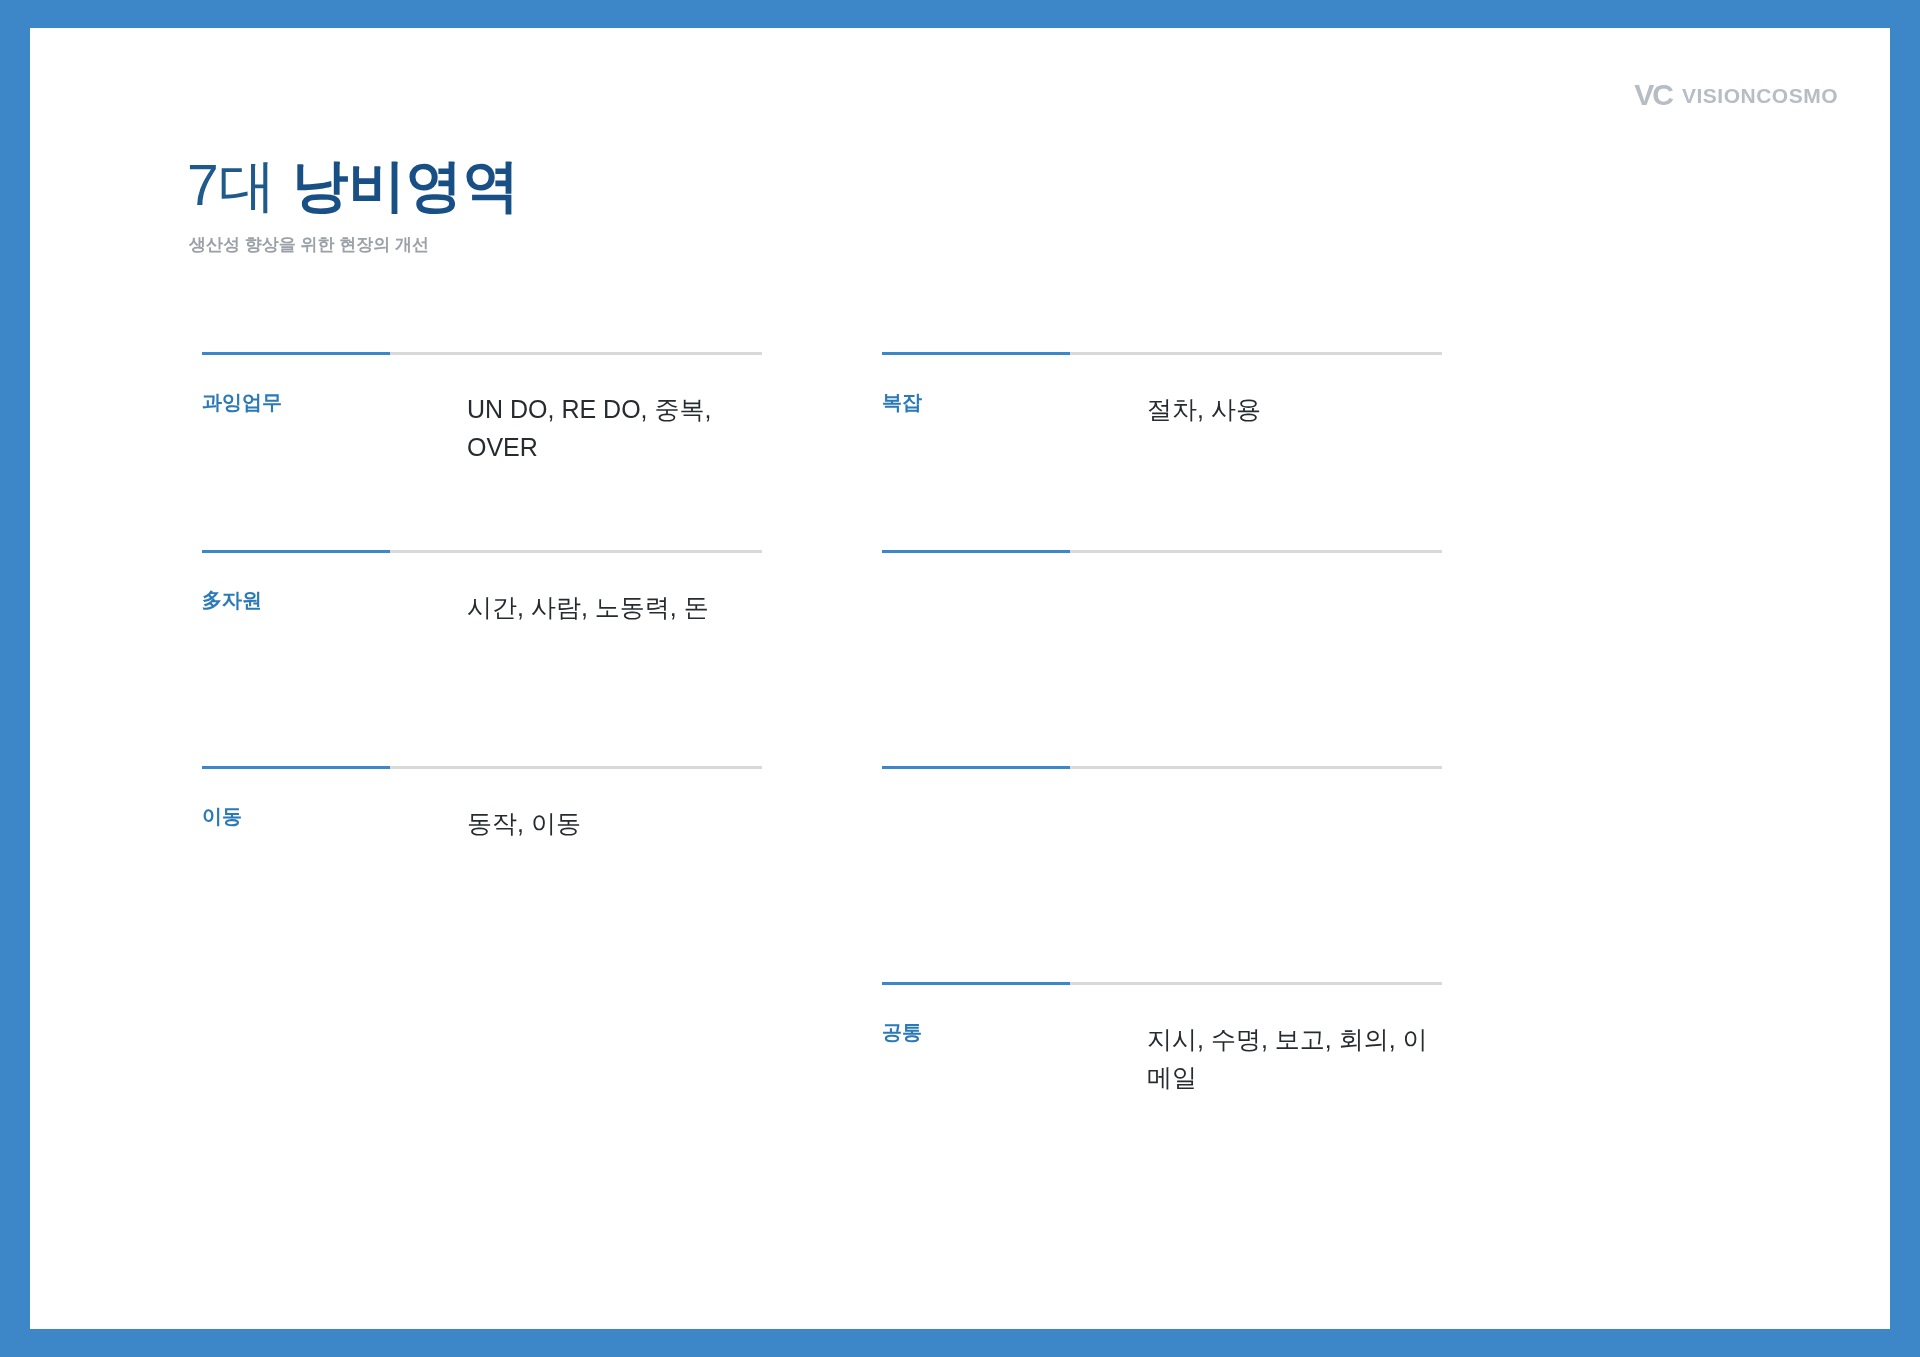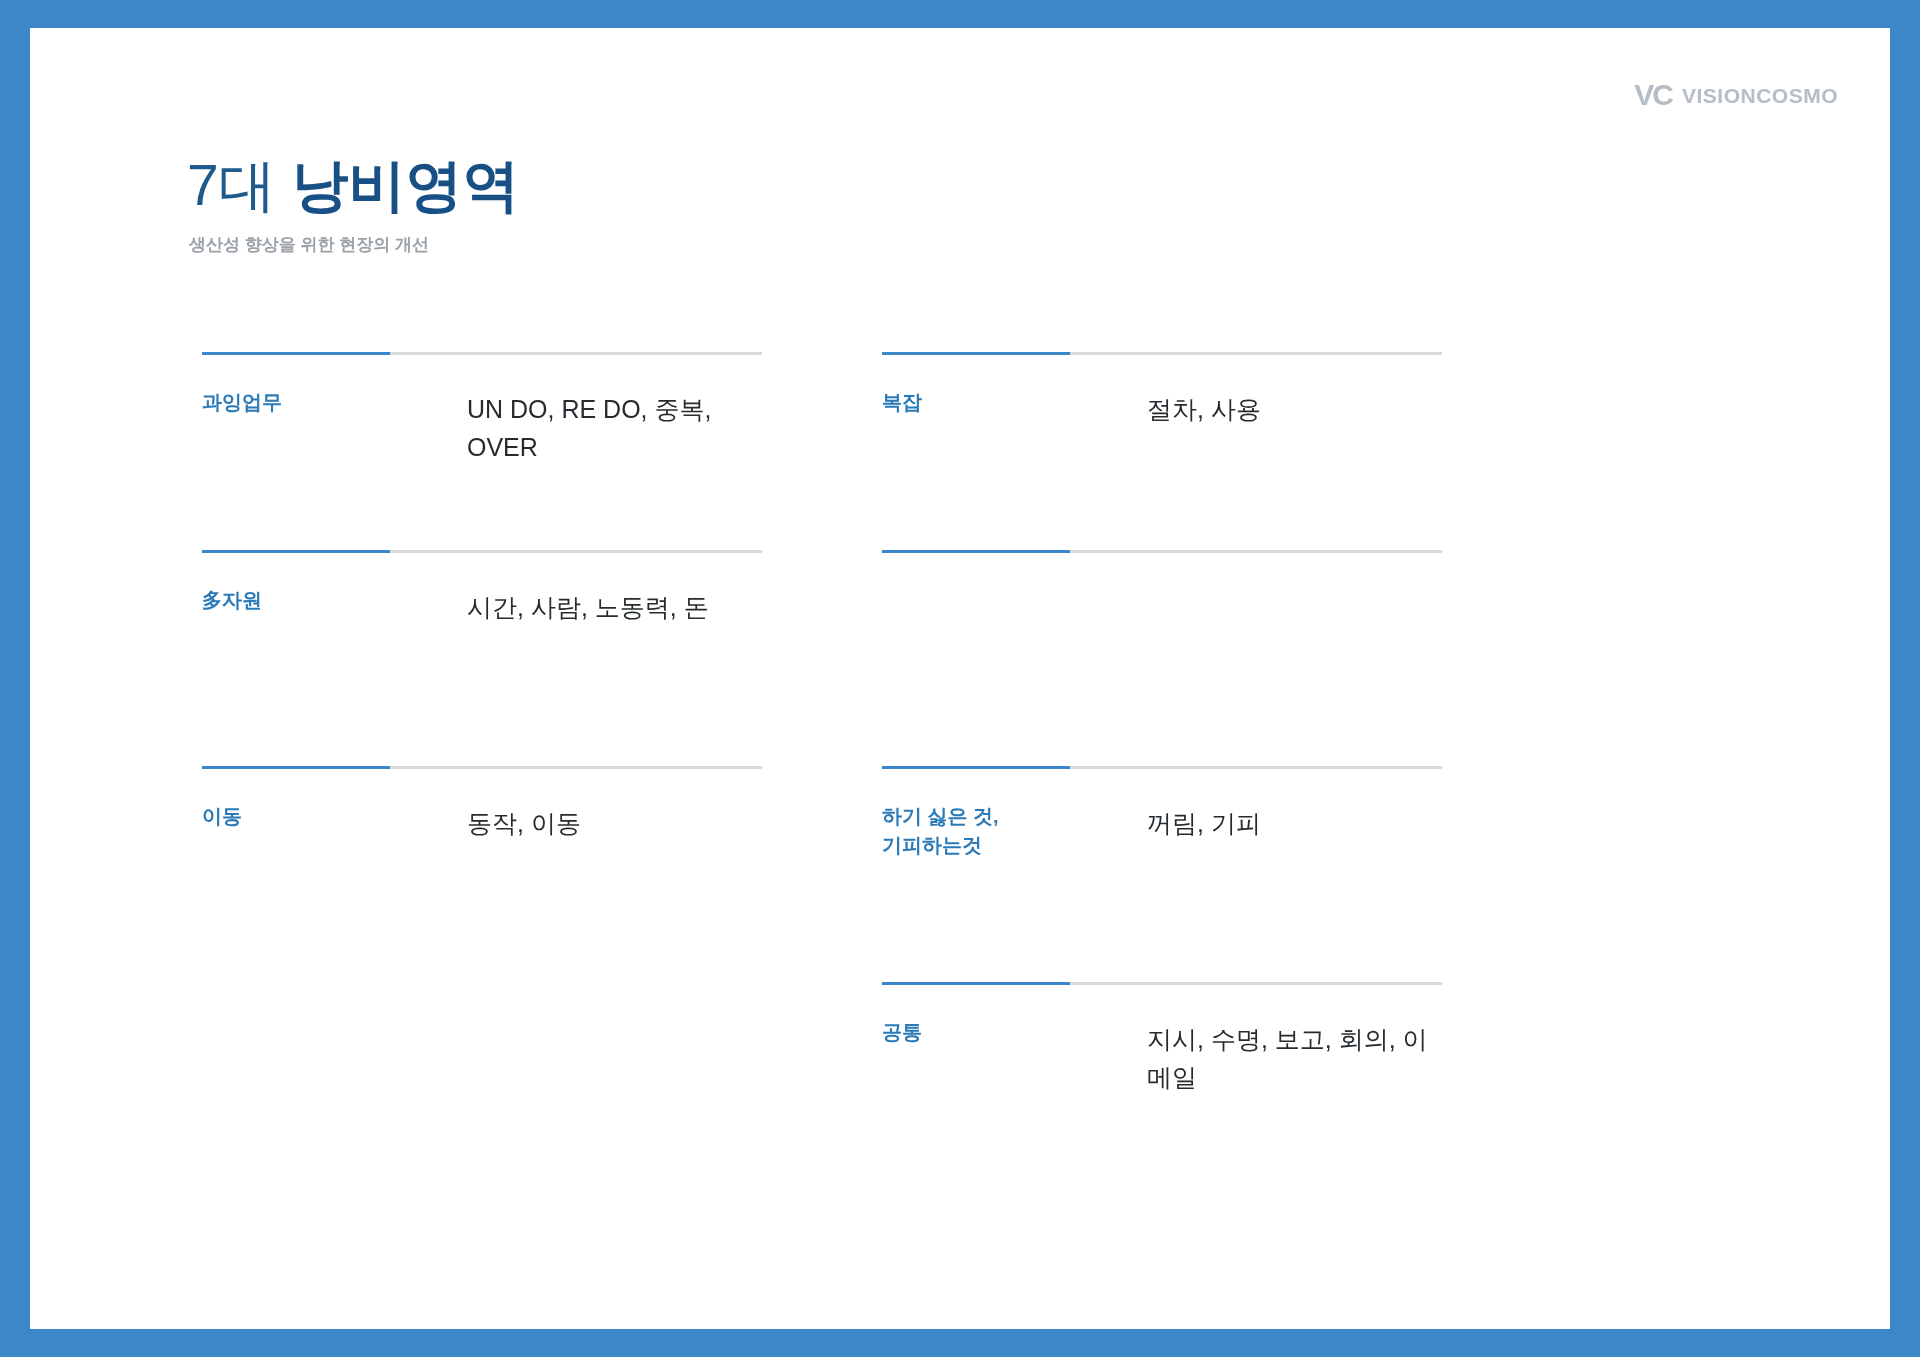--- a/index.html
+++ b/index.html
@@ -183,25 +183,20 @@
           <div class="entry-body">
             <div class="entry-label">복잡</div>
             <div class="entry-value">절차, 사용</div>
           </div>
         </div>
         <div class="entry" style="height:204px">
           <div class="rule"></div>
         </div>
         <div class="entry" style="height:204px">
           <div class="rule"></div>
-          <div class="entry-body">
-            <div class="entry-label">하기 싫은 것,
-기피하는것</div>
-            <div class="entry-value">꺼림, 기피</div>
-          </div>
         </div>
         <div class="entry" style="height:120px">
           <div class="rule"></div>
           <div class="entry-body">
             <div class="entry-label">공통</div>
             <div class="entry-value">지시, 수명, 보고, 회의, 이메일</div>
           </div>
         </div>
       </div>
 

